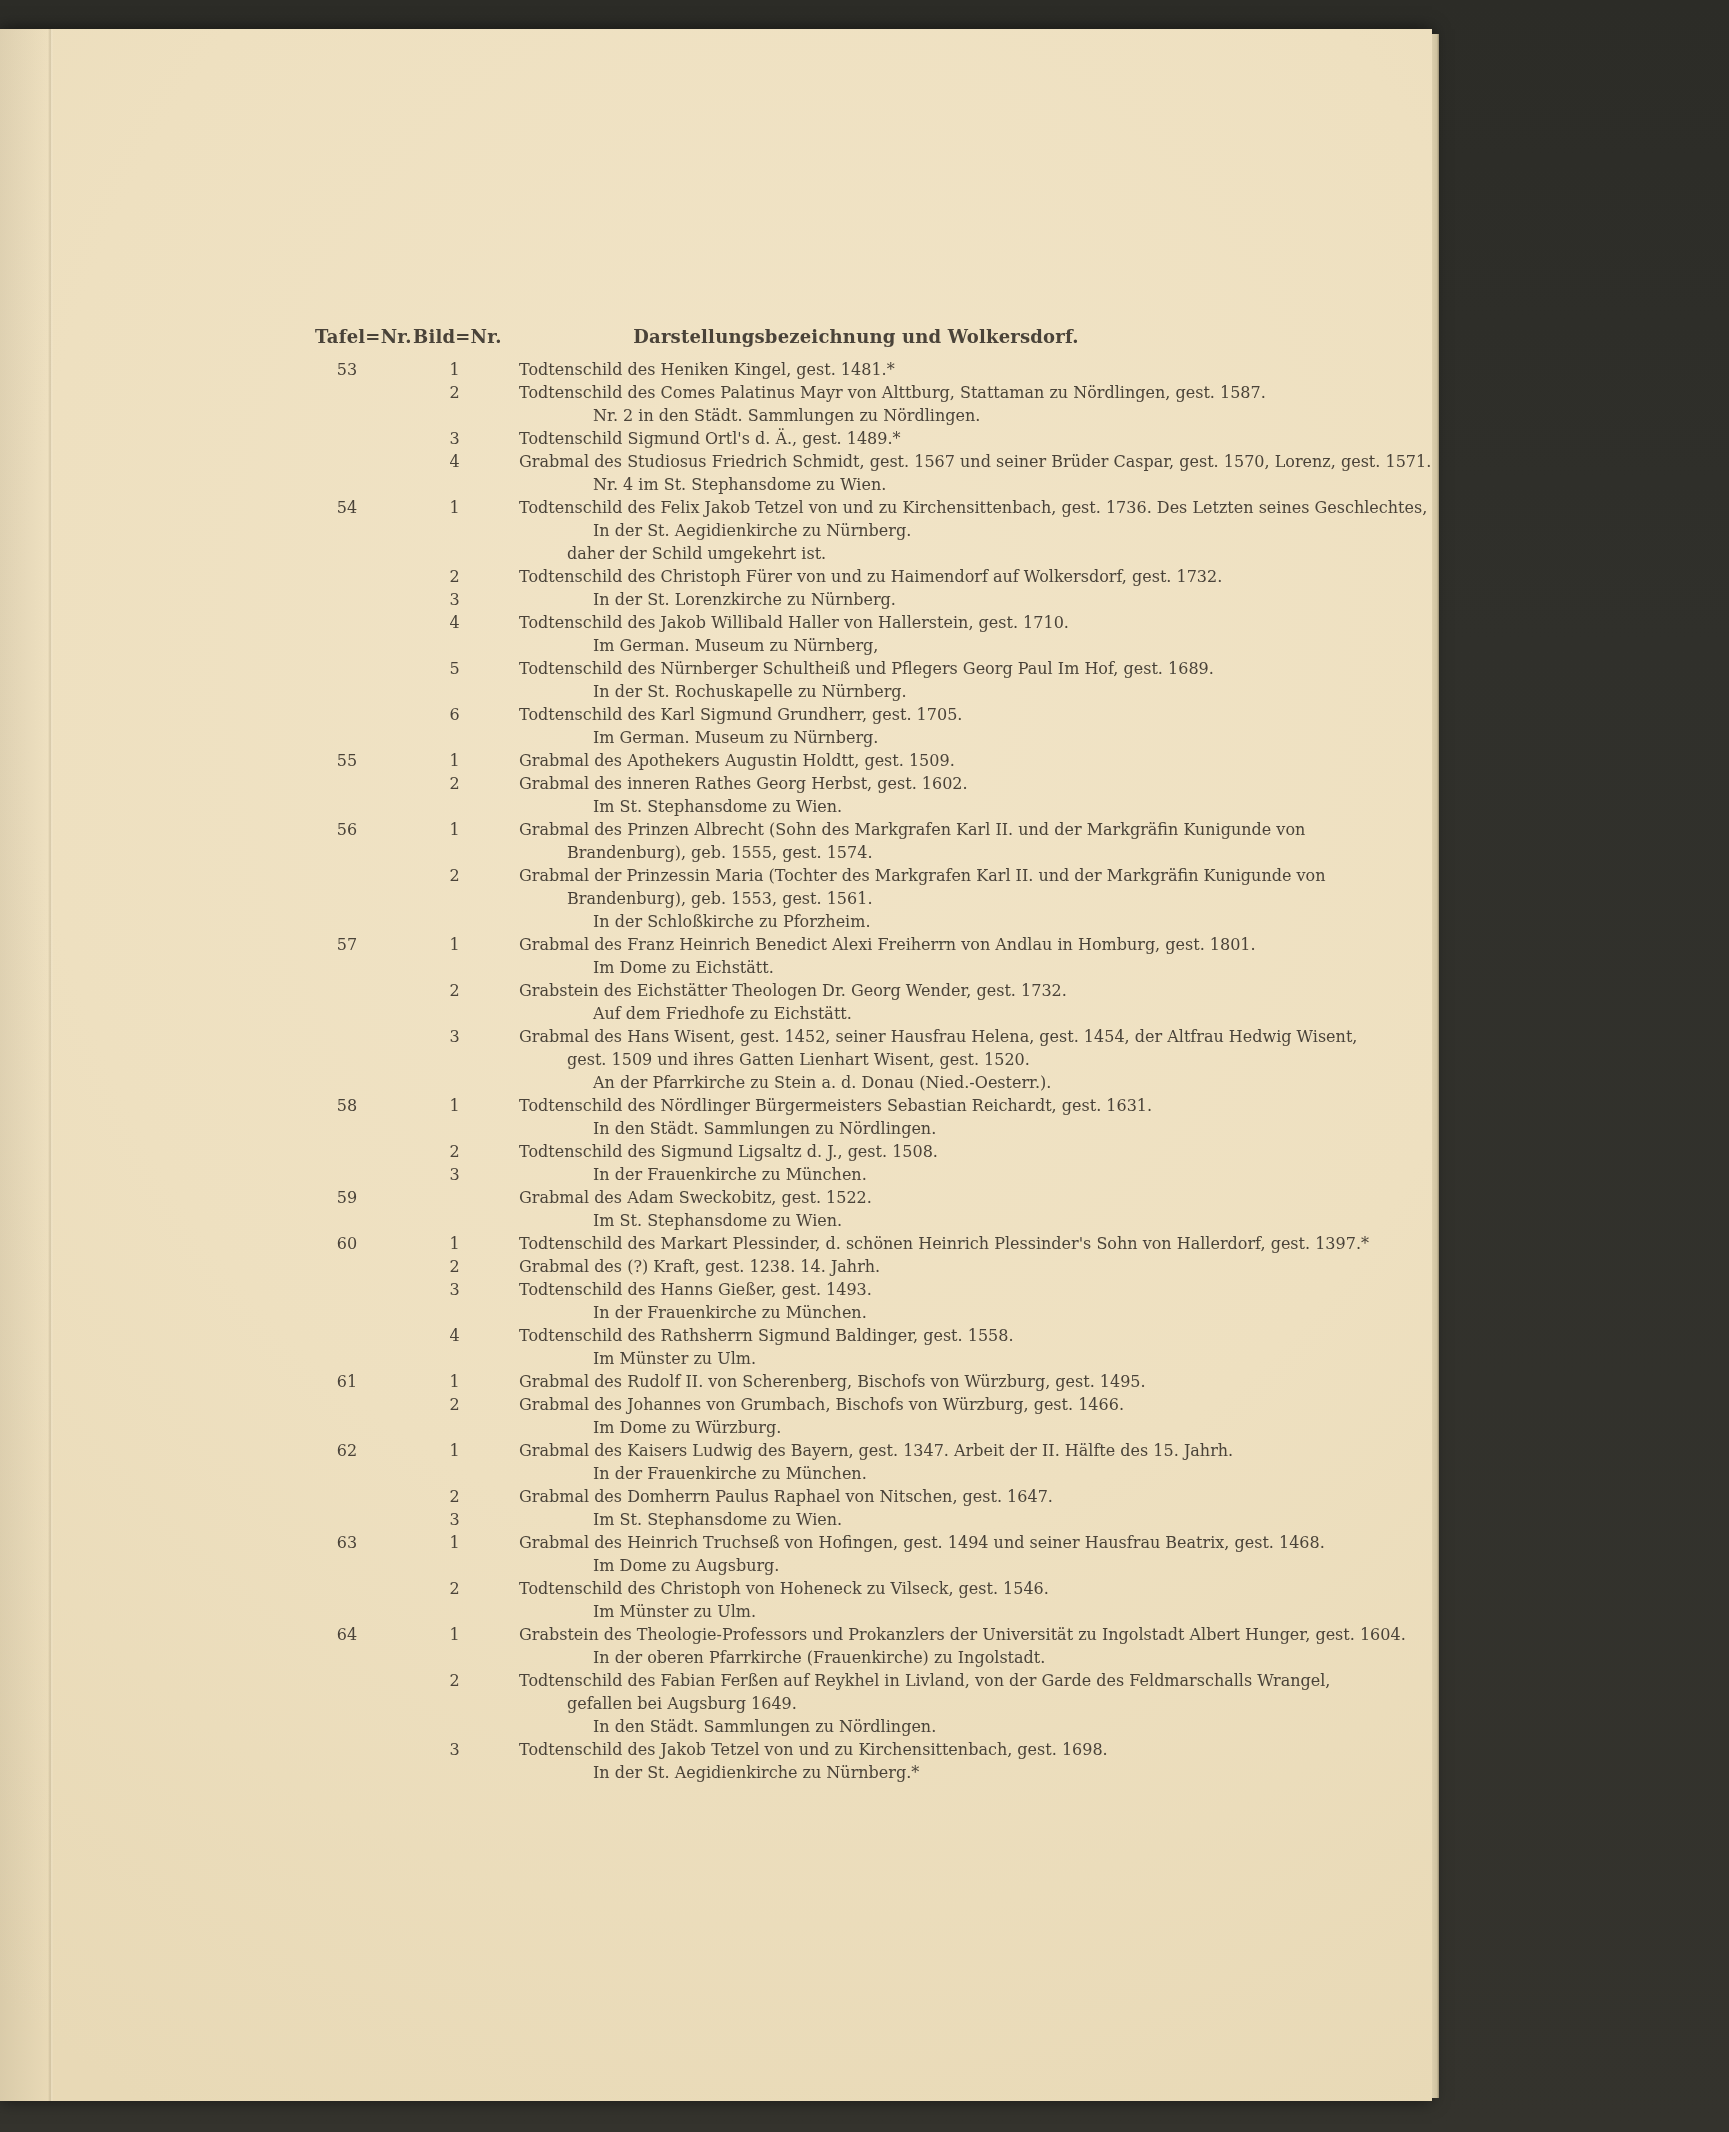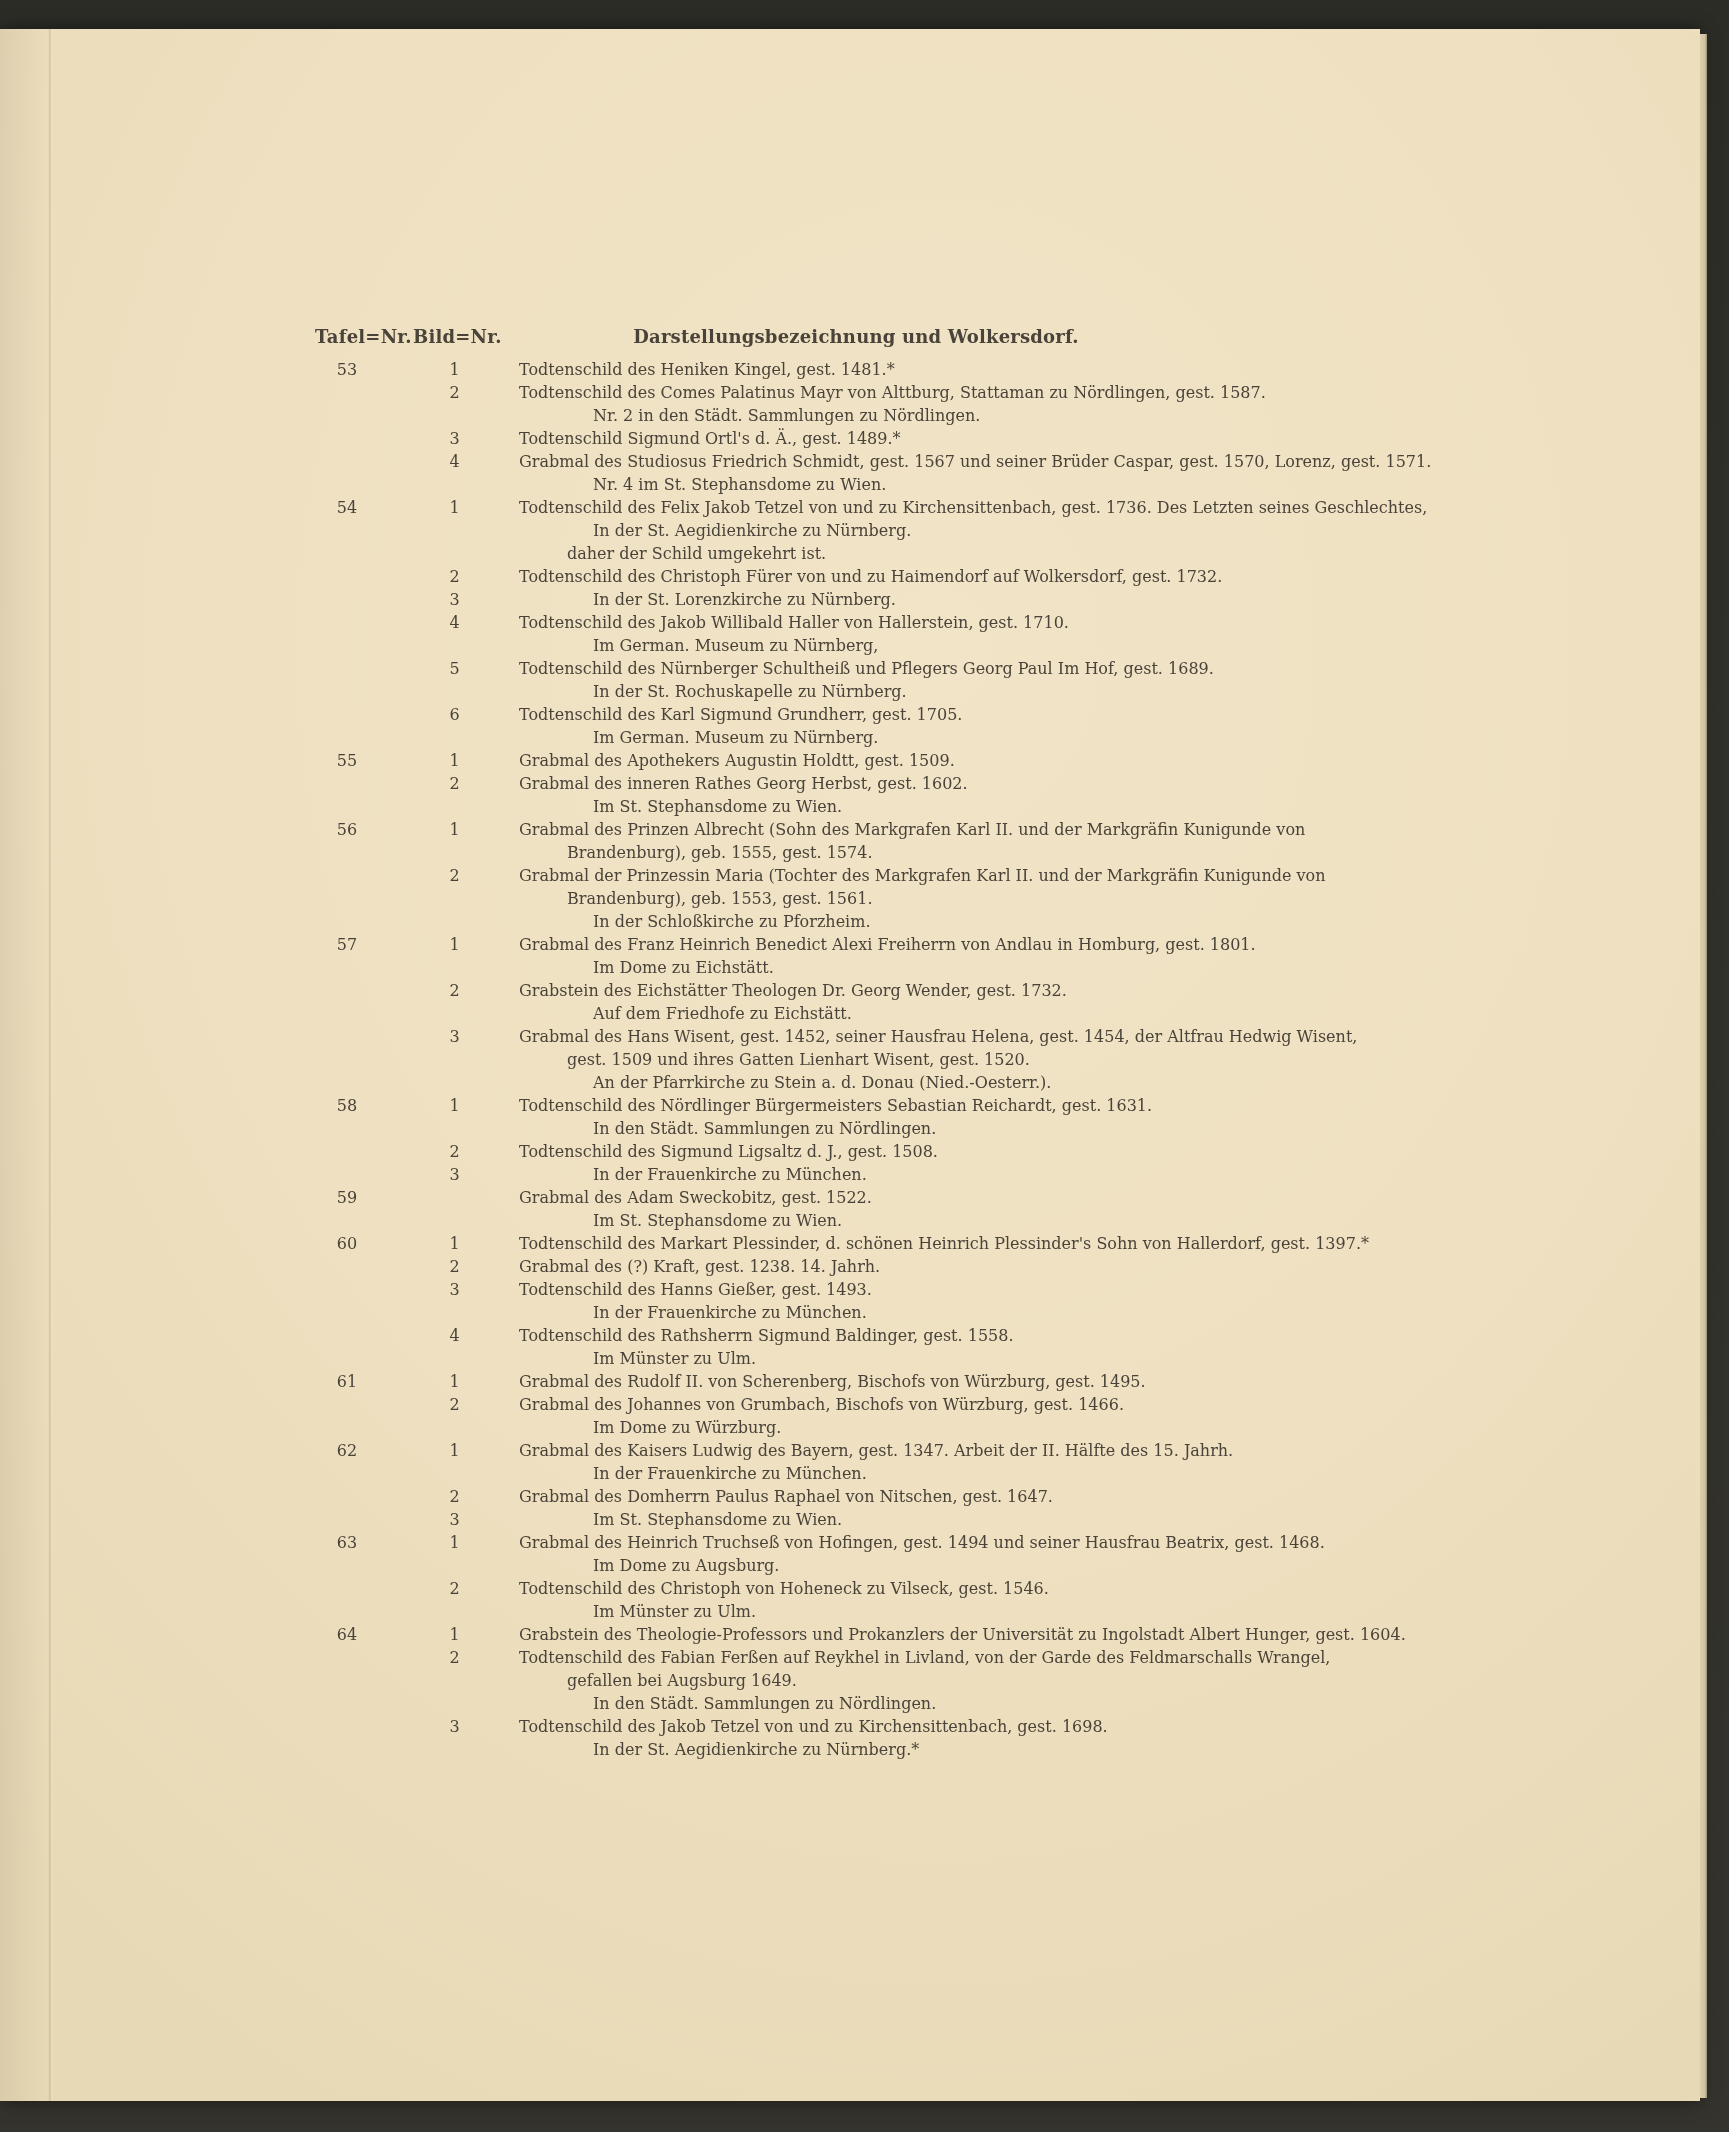--- a/index.html
+++ b/index.html
@@ -7,21 +7,21 @@
     --paper:#eee0c0;
     --paper-edge:#d9ccab;
     --ink:#4a4339;
   }
   html,body{margin:0;padding:0;width:1729px;height:2132px;overflow:hidden;
     font-family:"DejaVu Serif", serif;}
   .scan-bg{position:absolute;left:0;top:0;width:1729px;height:2132px;
     background:
       linear-gradient(180deg, #2c2c27 0%, #30302b 30%, #34332d 100%);
   }
-  .page{position:absolute;left:0;top:29px;width:1700px;height:2072px;
+  .page{position:absolute;left:0;top:29px;width:1432px;height:2072px;
     background:
       radial-gradient(ellipse 1384px 1643px at 55% 30%, #f1e4c7 0%, var(--paper) 55%, #e8d9b6 100%);
     box-shadow:0 0 15.6px rgba(0,0,0,0.55);
   }
   
   .page-edge-right{position:absolute;right:-7px;top:5.2px;width:7px;height:99.6%;
     background:linear-gradient(90deg,#dccfae,#cfc2a0 70%,#9a8f74);}
   
   .fold{position:absolute;left:48px;top:0;width:5.2px;height:100%;
     background:linear-gradient(90deg,rgba(110,95,65,0) 0%,rgba(110,95,65,0.20) 45%,rgba(255,250,235,0.25) 75%,rgba(110,95,65,0) 100%);}
@@ -220,20 +220,21 @@
       </div>
       <div class="entry">
         <span class="bild">2</span>
         <div class="line main">Todtenschild des Christoph von Hoheneck zu Vilseck, gest. 1546.</div>
         <div class="line loc">Im Münster zu Ulm.</div>
       </div>
       <div class="entry">
         <span class="tafel">64</span>
         <span class="bild">1</span>
         <div class="line main">Grabstein des Theologie-Professors und Prokanzlers der Universität zu Ingolstadt Albert Hunger, gest. 1604.</div>
+        <div class="line loc">In der oberen Pfarrkirche (Frauenkirche) zu Ingolstadt.</div>
       </div>
       <div class="entry">
         <span class="bild">2</span>
         <div class="line main">Todtenschild des Fabian Ferßen auf Reykhel in Livland, von der Garde des Feldmarschalls Wrangel,</div>
         <div class="line cont">gefallen bei Augsburg 1649.</div>
         <div class="line loc">In den Städt. Sammlungen zu Nördlingen.</div>
       </div>
       <div class="entry">
         <span class="bild">3</span>
         <div class="line main">Todtenschild des Jakob Tetzel von und zu Kirchensittenbach, gest. 1698.</div>

